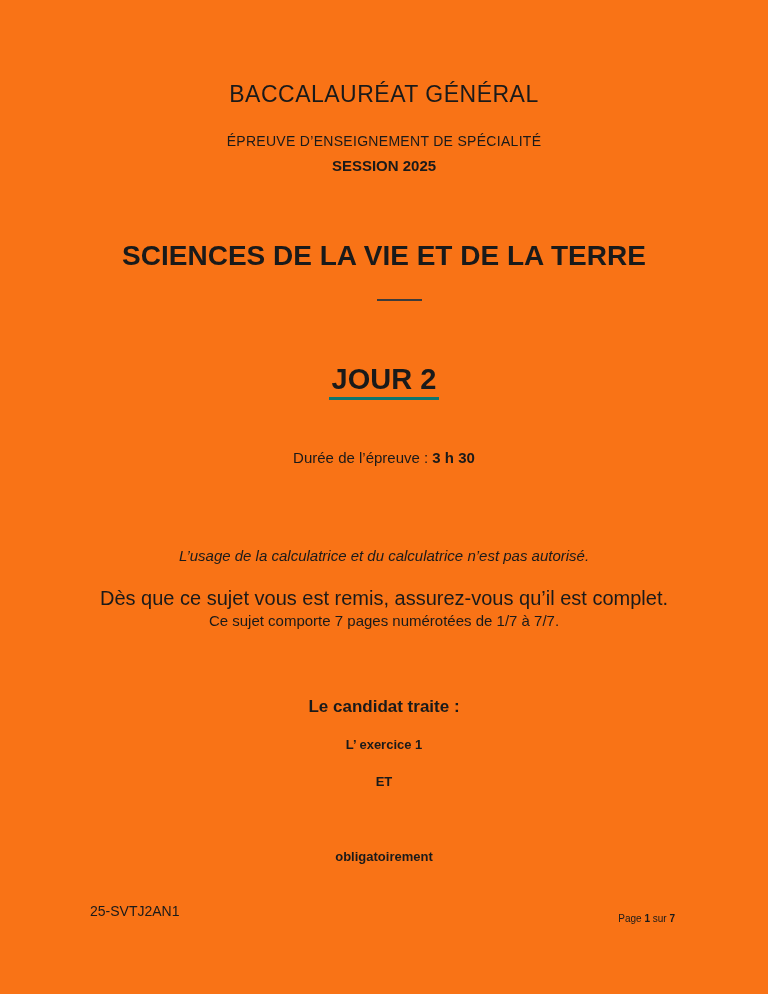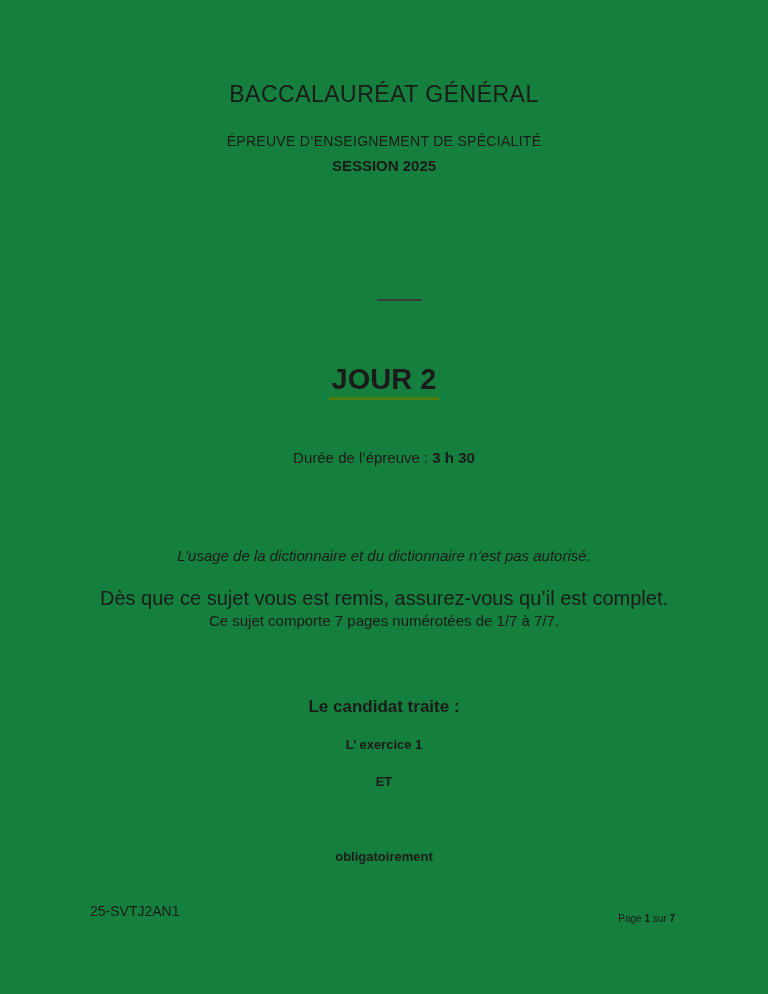--- a/index.html
+++ b/index.html
@@ -11,21 +11,21 @@
     width: 768px;
     height: 994px;
     font-family: "Liberation Sans", sans-serif;
     color: #1a1a1a;
     position: relative;
     overflow: hidden;
   }
   .page {
     position: absolute;
     inset: 0;
-    background: #15803d;
+    background: #f97316;
   }
   .centered {
     position: absolute;
     left: 0;
     right: 0;
     text-align: center;
   }
   .bacc-title {
     top: 79px;
     font-size: 23px;
@@ -62,21 +62,21 @@
   }
   .day-heading-wrap {
     top: 364px;
     line-height: 40px;
   }
   .day-heading {
     display: inline-block;
     font-size: 29px;
     font-weight: 700;
     line-height: 29px;
-    border-bottom: 3px solid #4d7c0f;
+    border-bottom: 3px solid #0f766e;
     padding: 0 3px 3px 3px;
   }
   .duration-line {
     top: 447px;
     font-size: 15px;
     line-height: 22px;
   }
   .bold { font-weight: 700; }
   .materials-notice {
     top: 545px;
@@ -129,32 +129,33 @@
 <body>
 
 <div class="page">
 
   <div class="centered bacc-title">BACCALAURÉAT GÉNÉRAL</div>
 
   <div class="centered epreuve-subtitle">ÉPREUVE D’ENSEIGNEMENT DE SPÉCIALITÉ</div>
 
   <div class="centered session-heading">SESSION 2025</div>
 
+  <div class="centered subject-title">SCIENCES DE LA VIE ET DE LA TERRE</div>
 
   <div class="title-divider"></div>
 
   <div class="centered day-heading-wrap">
     <span class="day-heading">JOUR 2</span>
   </div>
 
   <div class="centered duration-line">
     <span>Durée de l’épreuve : </span><span class="bold">3 h 30</span>
   </div>
 
-  <div class="centered materials-notice">L’usage de la dictionnaire et du dictionnaire n’est pas autorisé.</div>
+  <div class="centered materials-notice">L’usage de la calculatrice et du calculatrice n’est pas autorisé.</div>
 
   <div class="centered completeness-notice">Dès que ce sujet vous est remis, assurez-vous qu’il est complet.</div>
 
   <div class="centered pages-notice">Ce sujet comporte 7 pages numérotées de 1/7 à 7/7.</div>
 
   <div class="centered instruction-intro">Le candidat traite :</div>
 
   <div class="centered instruction-item item-0">L’ exercice 1</div>
 
   <div class="centered instruction-item item-1">ET</div>

